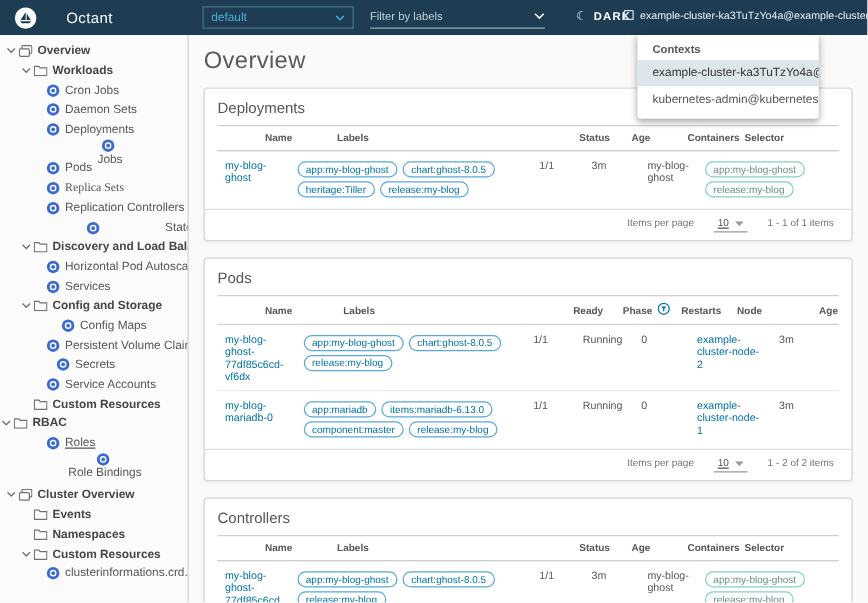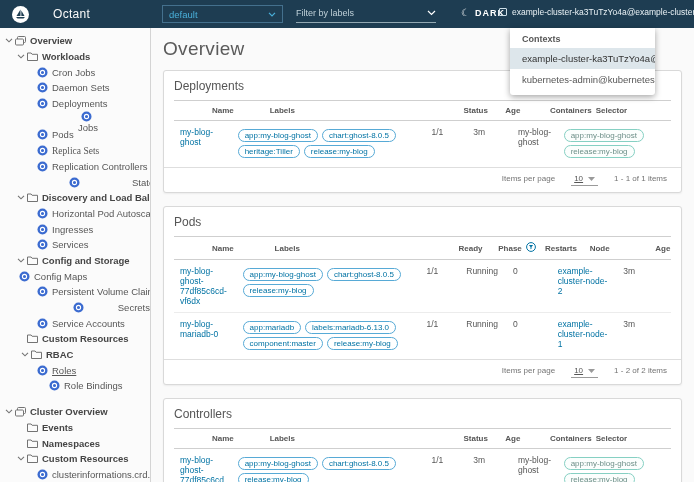--- a/index.html
+++ b/index.html
@@ -265,66 +265,56 @@
         <span>Horizontal Pod Autoscalers</span>
       </div>
       <div class="tree-item" style="padding-left: 26px;">
         <span class="chev"></span>
         <span class="t-icon">
           <svg width="11" height="11" viewBox="0 0 11 11">
             <circle cx="5.5" cy="5.5" r="5" fill="#3b6bd0"></circle>
             <circle cx="5.5" cy="5.5" r="2.1" fill="none" stroke="#fff" stroke-width="1.1"></circle>
           </svg>
         </span>
-        <span>Ingresses</span>
-      </div>
-      <div class="tree-item" style="padding-left: 26px;">
-        <span class="chev"></span>
-        <span class="t-icon">
-          <svg width="11" height="11" viewBox="0 0 11 11">
-            <circle cx="5.5" cy="5.5" r="5" fill="#3b6bd0"></circle>
-            <circle cx="5.5" cy="5.5" r="2.1" fill="none" stroke="#fff" stroke-width="1.1"></circle>
-          </svg>
-        </span>
         <span>Services</span>
       </div>
       <div class="tree-item bold" style="padding-left: 16px;">
         <span class="chev">
           <svg width="8" height="5" viewBox="0 0 8 5">
             <path d="M1 0.8 L4 3.8 L7 0.8" fill="none" stroke="#737373" stroke-width="1.1"></path>
           </svg>
         </span>
         <span class="t-icon">
           <svg width="11" height="9" viewBox="0 0 11 9">
             <path d="M0.5 8.5 V1 h3.6 l1 1.3 h5.4 v6.2 z" fill="none" stroke="#737373"></path>
           </svg>
         </span>
         <span>Config and Storage</span>
       </div>
-      <div class="tree-item" style="padding-left: 8px;">
+      <div class="tree-item" style="padding-left: 38px;">
         <span class="chev"></span>
         <span class="t-icon">
           <svg width="11" height="11" viewBox="0 0 11 11">
             <circle cx="5.5" cy="5.5" r="5" fill="#3b6bd0"></circle>
             <circle cx="5.5" cy="5.5" r="2.1" fill="none" stroke="#fff" stroke-width="1.1"></circle>
           </svg>
         </span>
         <span>Config Maps</span>
       </div>
       <div class="tree-item" style="padding-left: 26px;">
         <span class="chev"></span>
         <span class="t-icon">
           <svg width="11" height="11" viewBox="0 0 11 11">
             <circle cx="5.5" cy="5.5" r="5" fill="#3b6bd0"></circle>
             <circle cx="5.5" cy="5.5" r="2.1" fill="none" stroke="#fff" stroke-width="1.1"></circle>
           </svg>
         </span>
         <span>Persistent Volume Claims</span>
       </div>
-      <div class="tree-item" style="padding-left: 34px; justify-content: space-between;">
+      <div class="tree-item" style="padding-left: 34px;">
         <span class="chev"></span>
         <span class="t-icon">
           <svg width="11" height="11" viewBox="0 0 11 11">
             <circle cx="5.5" cy="5.5" r="5" fill="#3b6bd0"></circle>
             <circle cx="5.5" cy="5.5" r="2.1" fill="none" stroke="#fff" stroke-width="1.1"></circle>
           </svg>
         </span>
         <span>Secrets</span>
       </div>
       <div class="tree-item" style="padding-left: 26px;">
@@ -339,21 +329,21 @@
       </div>
       <div class="tree-item bold" style="padding-left: 16px;">
         <span class="chev"></span>
         <span class="t-icon">
           <svg width="11" height="9" viewBox="0 0 11 9">
             <path d="M0.5 8.5 V1 h3.6 l1 1.3 h5.4 v6.2 z" fill="none" stroke="#737373"></path>
           </svg>
         </span>
         <span>Custom Resources</span>
       </div>
-      <div class="tree-item bold" style="padding-left: 20px;">
+      <div class="tree-item bold" style="padding-left: 0;">
         <span class="chev">
           <svg width="8" height="5" viewBox="0 0 8 5">
             <path d="M1 0.8 L4 3.8 L7 0.8" fill="none" stroke="#737373" stroke-width="1.1"></path>
           </svg>
         </span>
         <span class="t-icon">
           <svg width="11" height="9" viewBox="0 0 11 9">
             <path d="M0.5 8.5 V1 h3.6 l1 1.3 h5.4 v6.2 z" fill="none" stroke="#737373"></path>
           </svg>
         </span>
@@ -362,21 +352,21 @@
       <div class="tree-item" style="padding-left: 26px; text-decoration: underline;">
         <span class="chev"></span>
         <span class="t-icon">
           <svg width="11" height="11" viewBox="0 0 11 11">
             <circle cx="5.5" cy="5.5" r="5" fill="#3b6bd0"></circle>
             <circle cx="5.5" cy="5.5" r="2.1" fill="none" stroke="#fff" stroke-width="1.1"></circle>
           </svg>
         </span>
         <span>Roles</span>
       </div>
-      <div class="tree-item" style="padding-left: 38px;">
+      <div class="tree-item" style="padding-left: 18px; flex-direction: column;">
         <span class="chev"></span>
         <span class="t-icon">
           <svg width="11" height="11" viewBox="0 0 11 11">
             <circle cx="5.5" cy="5.5" r="5" fill="#3b6bd0"></circle>
             <circle cx="5.5" cy="5.5" r="2.1" fill="none" stroke="#fff" stroke-width="1.1"></circle>
           </svg>
         </span>
         <span>Role Bindings</span>
       </div>
       <div class="tree-item bold gap-before" style="padding-left: 4px;">
@@ -586,21 +576,21 @@
               <td><span>Running</span></td>
               <td><span>0</span></td>
               <td><a class="cell-link">example-cluster-node-2</a></td>
               <td><span>3m</span></td>
             </tr>
             <tr>
               <td><a class="cell-link">my-blog-mariadb-0</a></td>
               <td>
                 <div class="chips">
                   <span class="chip label">app:mariadb</span>
-                  <span class="chip label">labels:mariadb-6.13.0</span>
+                  <span class="chip label">items:mariadb-6.13.0</span>
                   <span class="chip label">component:master</span>
                   <span class="chip label">release:my-blog</span>
                 </div>
               </td>
               <td><span>1/1</span></td>
               <td><span>Running</span></td>
               <td><span>0</span></td>
               <td><a class="cell-link">example-cluster-node-1</a></td>
               <td><span>3m</span></td>
             </tr>

